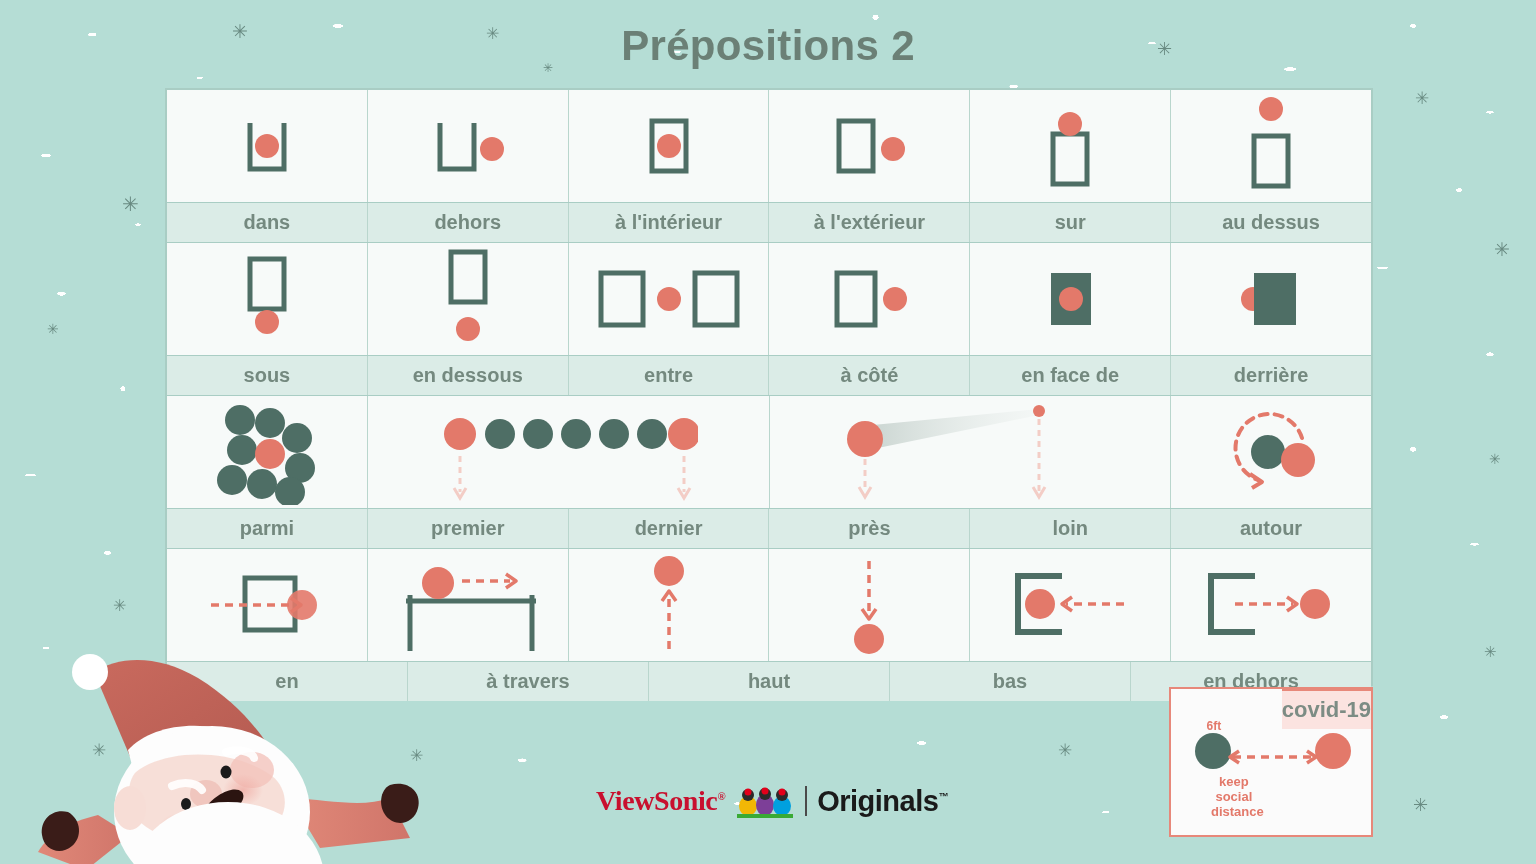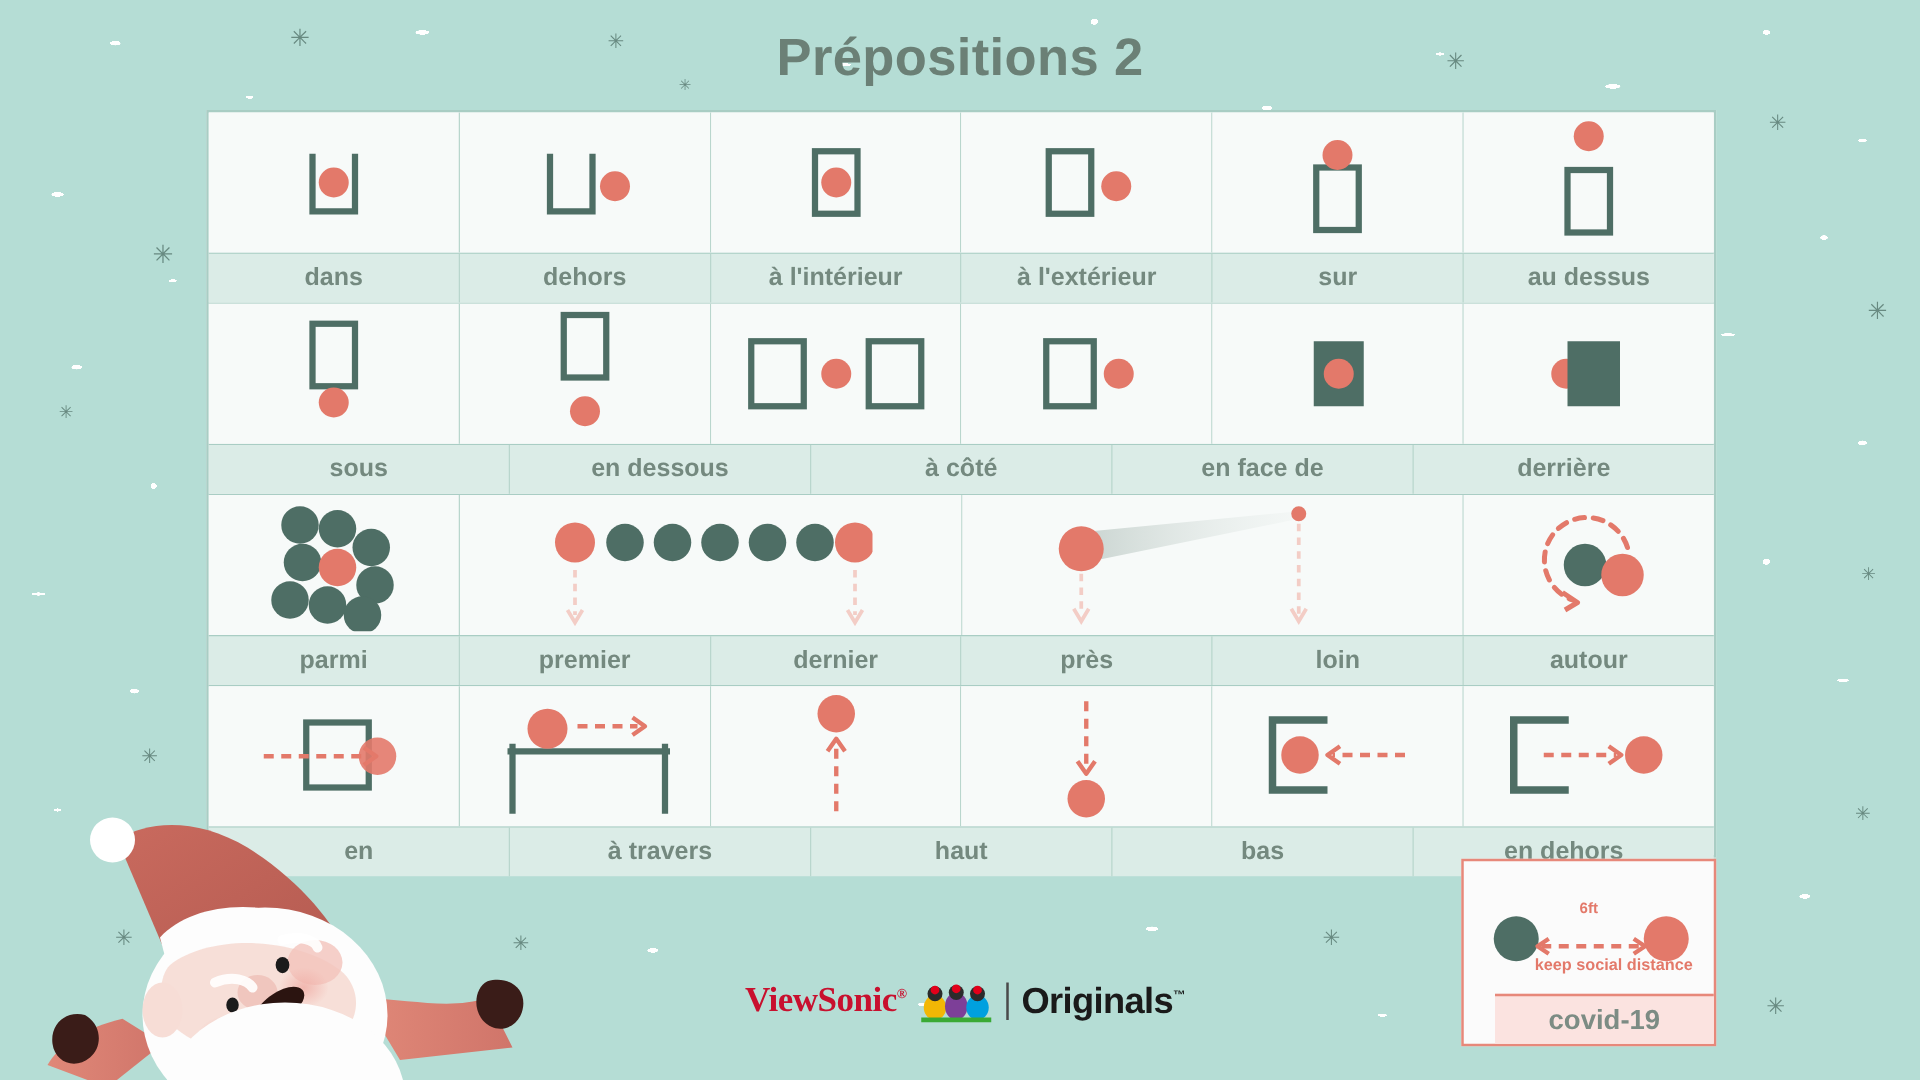--- a/index.html
+++ b/index.html
@@ -127,21 +127,21 @@
   
   #covid-badge {
     position: absolute;
     left: 1169px;
     top: 687px;
     width: 204px;
     height: 150px;
     border: 2px solid #e7887a;
     background: #fbfbfb;
     display: flex;
-    flex-direction: column;
+    flex-direction: row;
   }
   #covid-illus {
     flex: 1;
     position: relative;
   }
   #covid-footer {
     height: 40px;
     background: #fbe3e0;
     border-top: 2px solid #e7887a;
     display: flex;
@@ -339,20 +339,21 @@
         <svg class="cellsvg" width="90" height="80" viewBox="0 0 90 80">
           <circle cx="27" cy="40" r="12" fill="#e3796a"></circle>
           <rect x="28" y="14" width="42" height="52" fill="#4e6e65"></rect>
         </svg>
       </div>
     </div>
 
     <div class="label-strip">
       <div class="label-cell">sous</div>
       <div class="label-cell">en dessous</div>
+      <div class="label-cell">entre</div>
       <div class="label-cell">à côté</div>
       <div class="label-cell">en face de</div>
       <div class="label-cell">derrière</div>
     </div>
   </div>
 
   <div class="grid-row">
     <div class="pic-strip">
 
       <div class="pic-cell">

